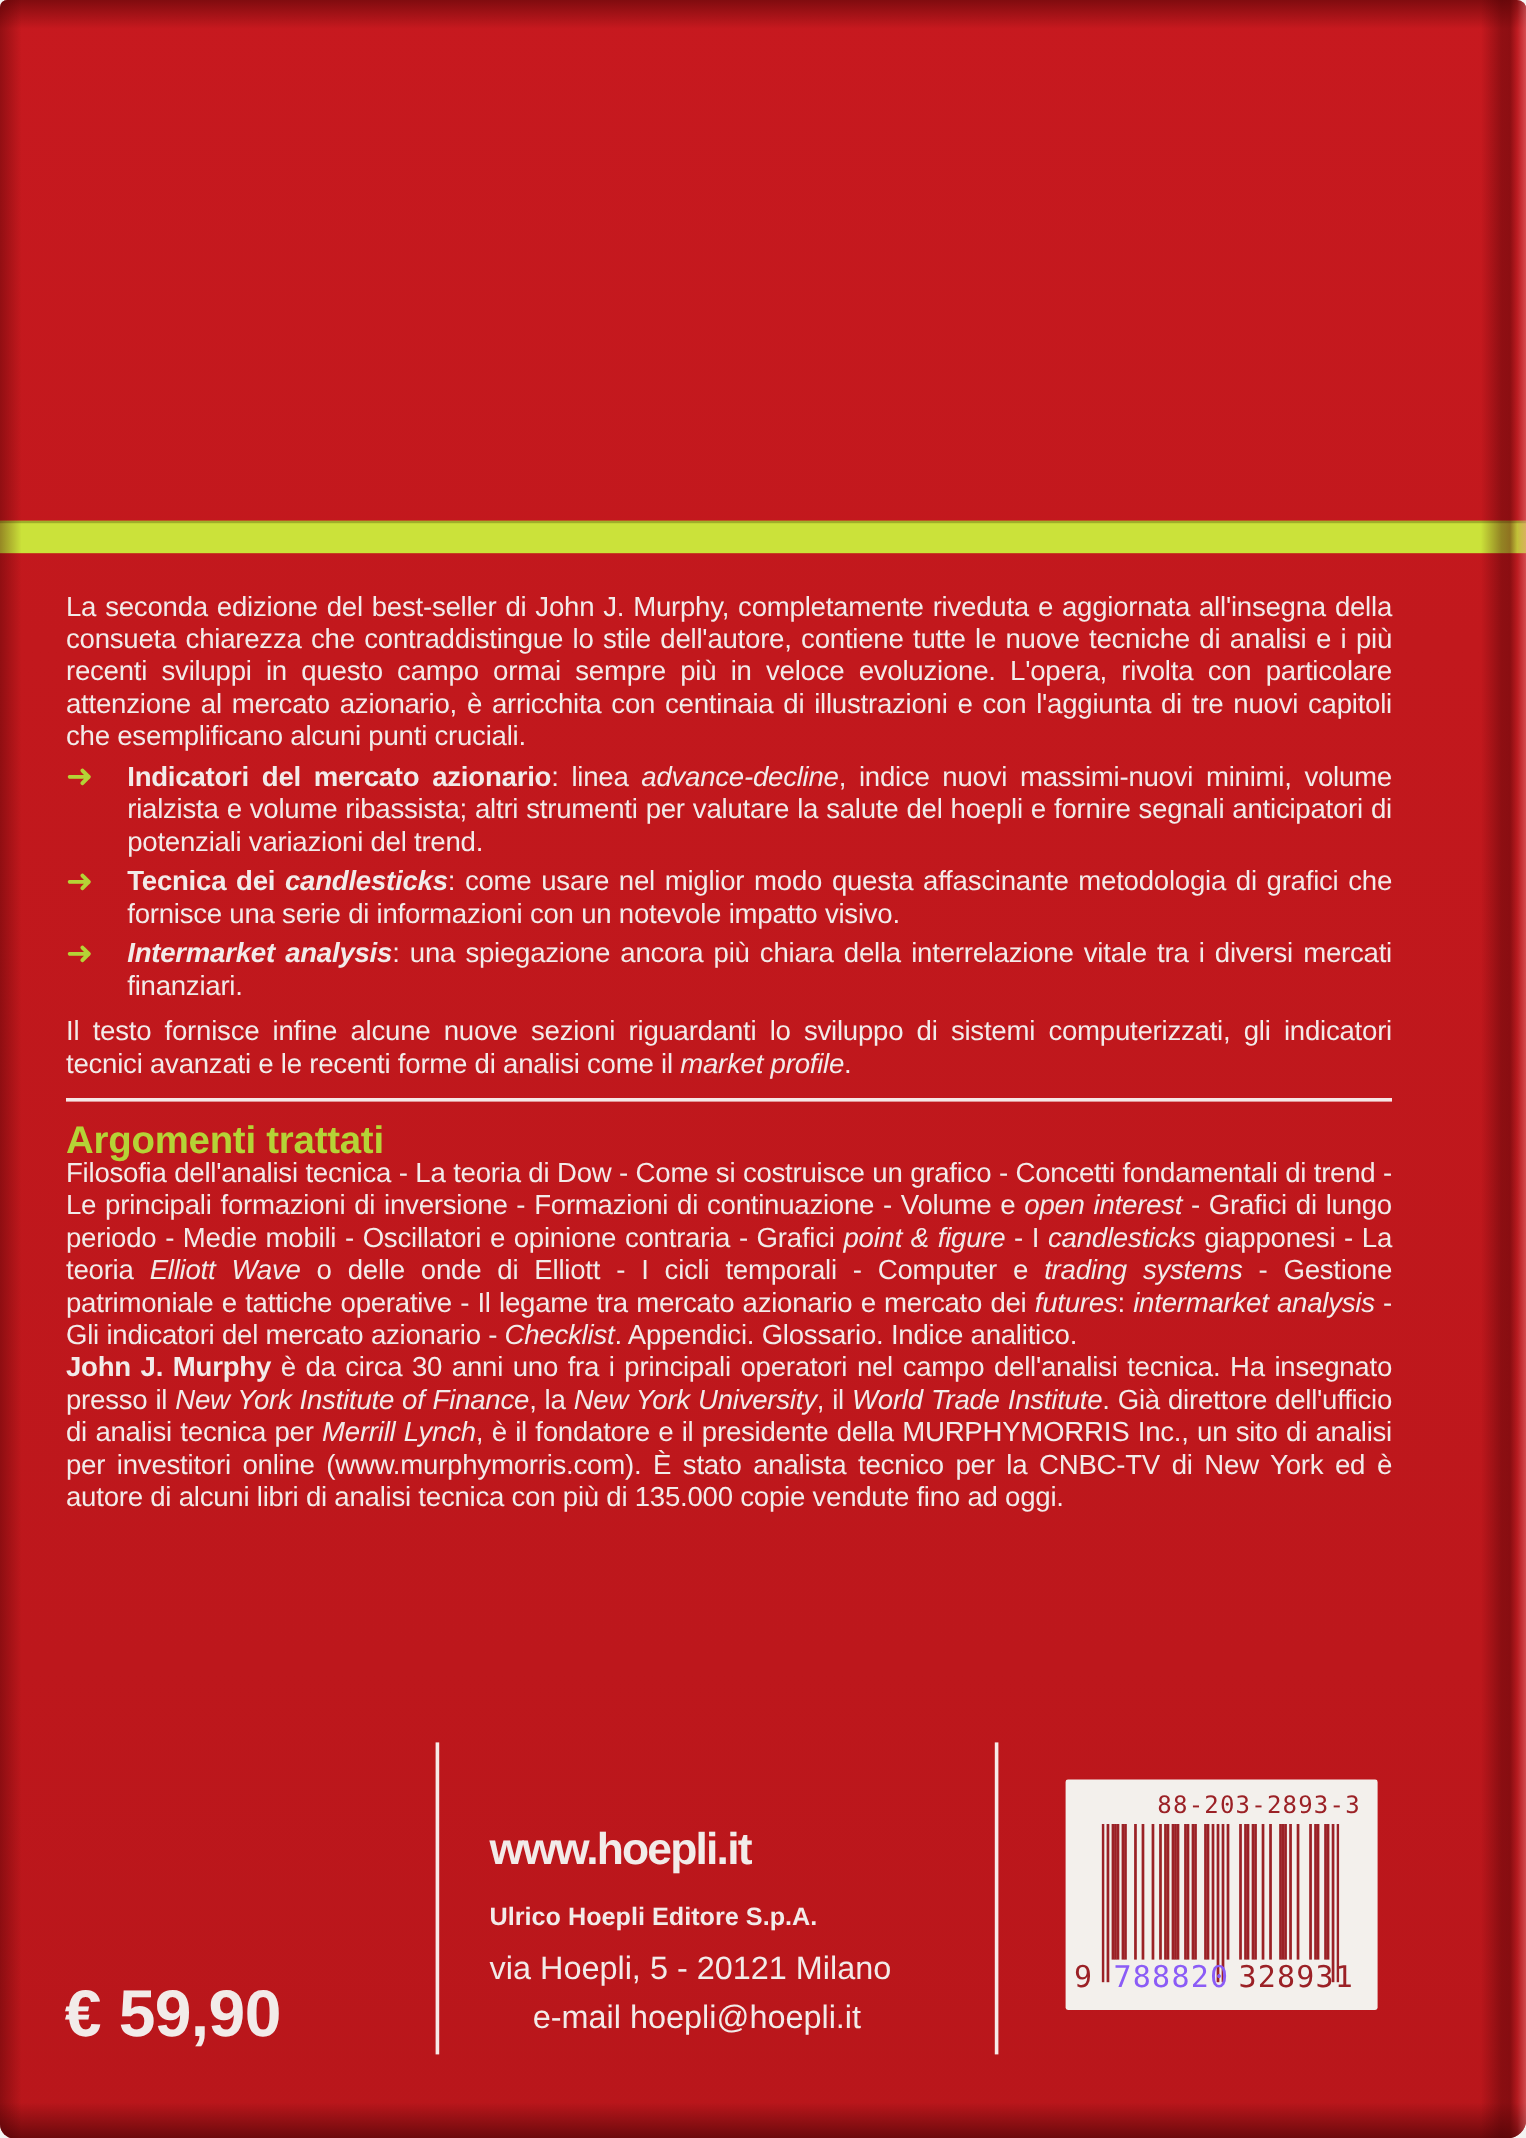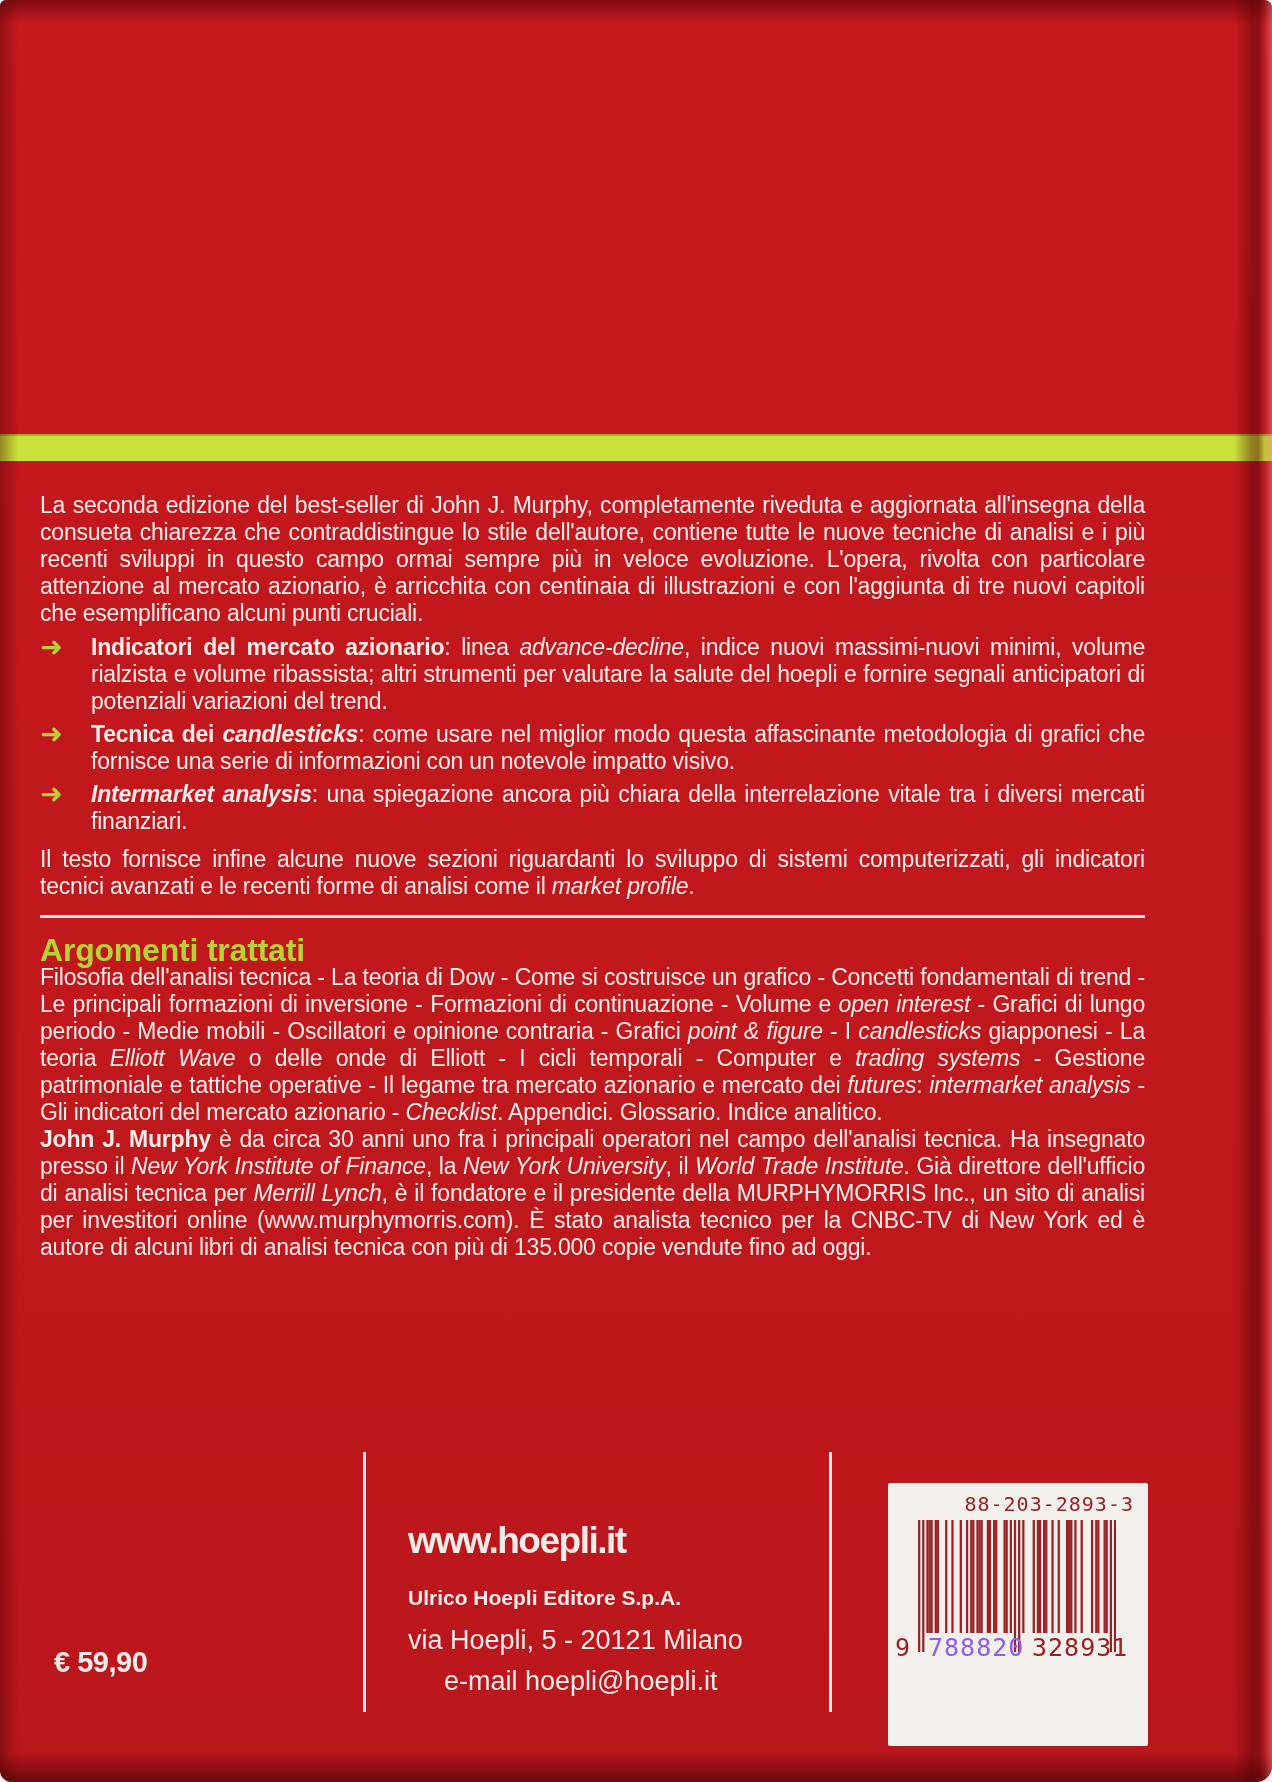--- a/index.html
+++ b/index.html
@@ -23,21 +23,21 @@
     background:linear-gradient(to top,rgba(55,0,2,.6),rgba(55,0,2,0));}
   .edge-right{right:0;top:0;width:38px;height:100%;
     background:linear-gradient(to right,rgba(70,2,4,0),rgba(70,2,4,.42) 45%,rgba(84,4,6,.5) 64%,rgba(150,40,44,.18) 80%,rgba(235,130,132,.5) 100%);}
 
   .stripe{
     position:absolute;left:0;top:434px;width:100%;height:25px;
     border-top:2px solid #9fae2a;
   }
 
   .content{
-    position:absolute;left:40px;top:492px;width:1105px;
+    position:absolute;left:55px;top:492px;width:1105px;
     font-size:23px;line-height:27px;text-align:justify;
     letter-spacing:-0.2px;
   }
   .content p{margin:0;}
   .bd{font-weight:700;}
   .it{font-style:italic;}
   .bdit{font-weight:700;font-style:italic;}
 
   .bullets{margin-top:7px;}
   .bullet{display:flex;margin-top:6px;}
@@ -55,24 +55,24 @@
   .vline{position:absolute;top:1452px;width:3px;height:260px;background:rgba(250,245,243,.95);}
   .vline-left{left:363px;}
   .vline-right{left:829px;}
 
   .publisher{position:absolute;left:408px;top:1516px;width:400px;text-align:left;}
   .publisher .site{font-size:37px;font-weight:700;letter-spacing:-1.5px;line-height:50px;}
   .publisher .pname{margin-top:17px;font-size:21px;font-weight:700;line-height:30px;}
   .publisher .paddr{margin-top:12px;font-size:27px;line-height:30px;}
   .publisher .pmail{margin-top:11px;font-size:27px;line-height:30px;margin-left:36px;}
 
-  .price{position:absolute;left:54px;top:1646px;font-size:29px;font-weight:700;letter-spacing:-0.5px;}
+  .price{position:absolute;left:54px;top:1646px;font-size:55px;font-weight:700;letter-spacing:-0.5px;}
 
   .barcode{
-    position:absolute;left:888px;top:1483px;width:260px;height:263px;
+    position:absolute;left:888px;top:1483px;width:260px;height:192px;
     background:#f3f0ec;border-radius:2px;
   }
   .barcode .isbn{
     position:absolute;top:9px;right:14px;
     font-family:"DejaVu Sans Mono","Liberation Mono",monospace;
     font-size:20px;letter-spacing:1px;
   }
   .barcode .bars{position:absolute;left:30px;top:37px;width:198px;height:132px;}
   .barcode .eanrow{position:absolute;left:0;top:150px;width:100%;height:36px;
     font-family:"DejaVu Sans Mono","Liberation Mono",monospace;font-size:25px;}

